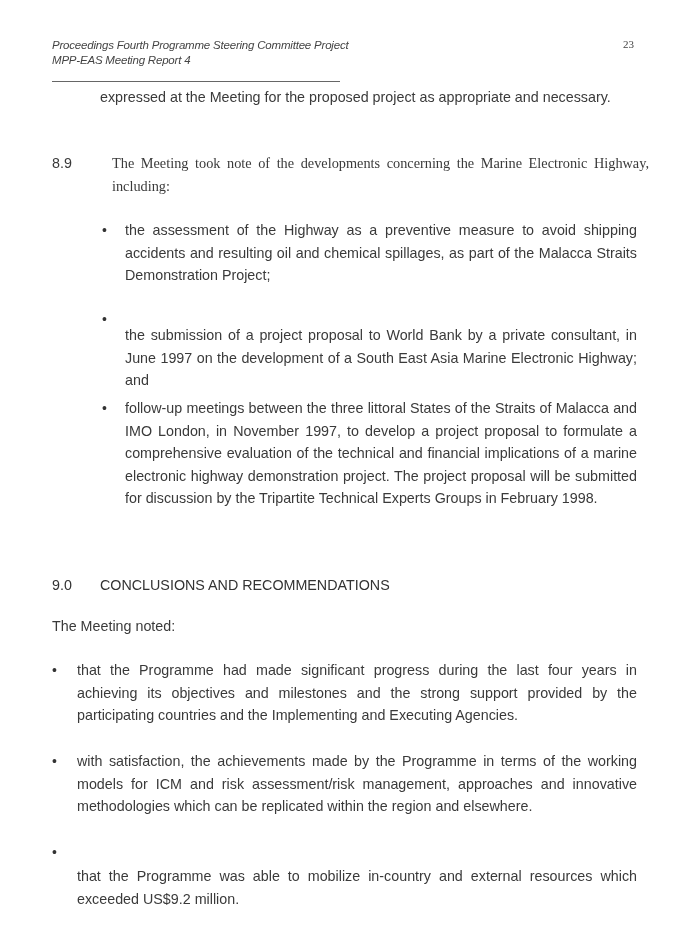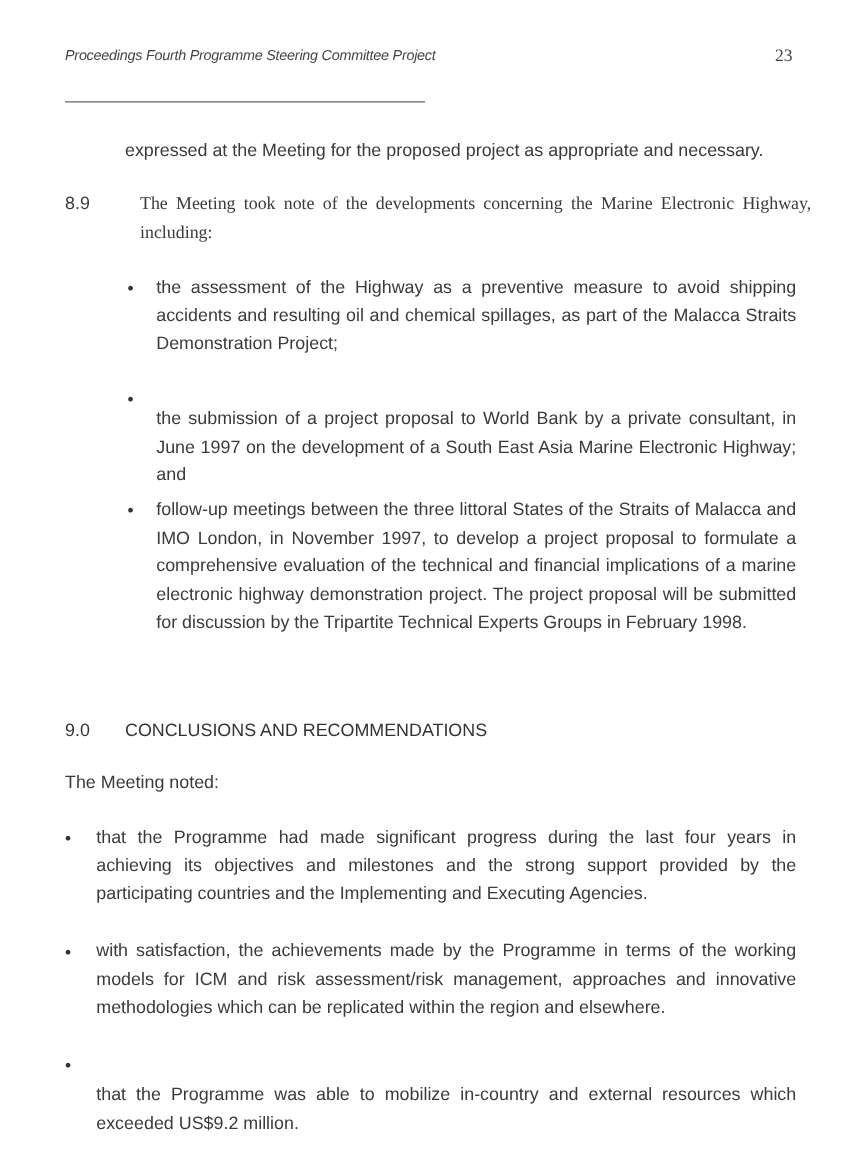--- a/index.html
+++ b/index.html
@@ -8,40 +8,41 @@
       position: relative; color: #333;
       font-family: "Liberation Sans", sans-serif;
     }
     .header { position: absolute; left: 52px; top: 38px; width: 590px; }
     .header-line1, .header-line2 {
       font-style: italic; font-size: 11.5px; color: #444; line-height: 15px;
       letter-spacing: -0.2px;
     }
     .page-num {
       position: absolute; right: 52px; top: 38px;
-      font-family: "Liberation Serif", serif; font-size: 14px; color: #444;
+      font-family: "Liberation Serif", serif; font-size: 11px; color: #444;
     }
     .rule { position: absolute; left: 52px; top: 81px; width: 288px; height: 1px; background: #666; }
     .p { position: absolute; font-size: 14.3px; line-height: 22.5px; text-align: justify; color: #3a3a3a; }
     .num { position: absolute; font-size: 14.3px; line-height: 22.5px; color: #3a3a3a; }
     .bullet { position: absolute; font-size: 14px; line-height: 22.5px; color: #333; }
     .heading { position: absolute; font-size: 14.3px; line-height: 22px; color: #333; }
   </style>
 </head>
 <body>
 
 <div>
   <div class="header">
     <div class="header-line1">Proceedings Fourth Programme Steering Committee Project</div>
+    <div class="header-line2">MPP-EAS Meeting Report 4</div>
   </div>
   <div class="page-num">23</div>
   <div class="rule"></div>
 </div>
 
-<div class="p" style="left:100px; top:86px; width:537px;margin-top:24px;">expressed at the Meeting for the proposed project as appropriate and necessary.</div>
+<div class="p" style="left:100px; top:86px; width:537px;">expressed at the Meeting for the proposed project as appropriate and necessary.</div>
 
 <div class="num" style="left:52px; top:152px;">8.9</div>
 <div class="p" style="left:112px; top:152px; width:537px;font-family:Liberation Serif, serif;">The Meeting took note of the developments concerning the Marine Electronic Highway, including:</div>
 
 <div class="bullet" style="left:102px; top:219px;">•</div>
 <div class="p" style="left:125px; top:219px; width:512px;">the assessment of the Highway as a preventive measure to avoid shipping accidents and resulting oil and chemical spillages, as part of the Malacca Straits Demonstration Project;</div>
 
 <div class="bullet" style="left:102px; top:308px;">•</div>
 <div class="p" style="left:125px; top:324px; width:512px;">the submission of a project proposal to World Bank by a private consultant, in June 1997 on the development of a South East Asia Marine Electronic Highway; and</div>
 

